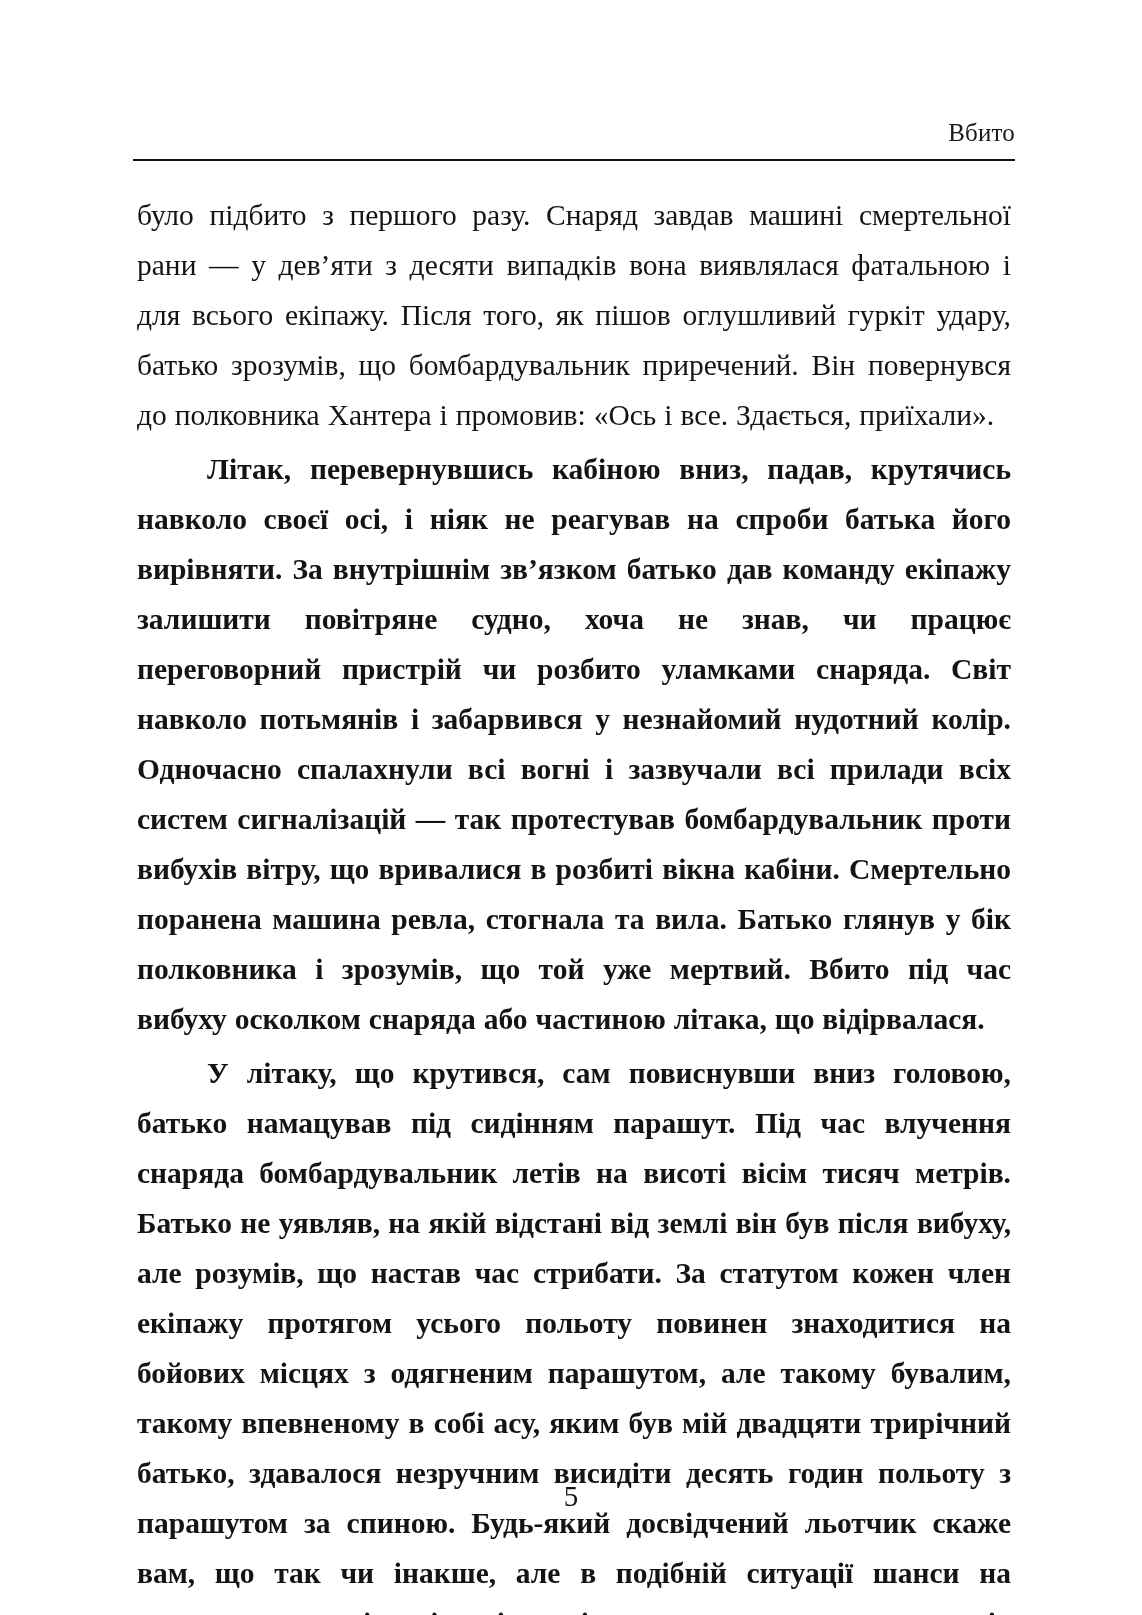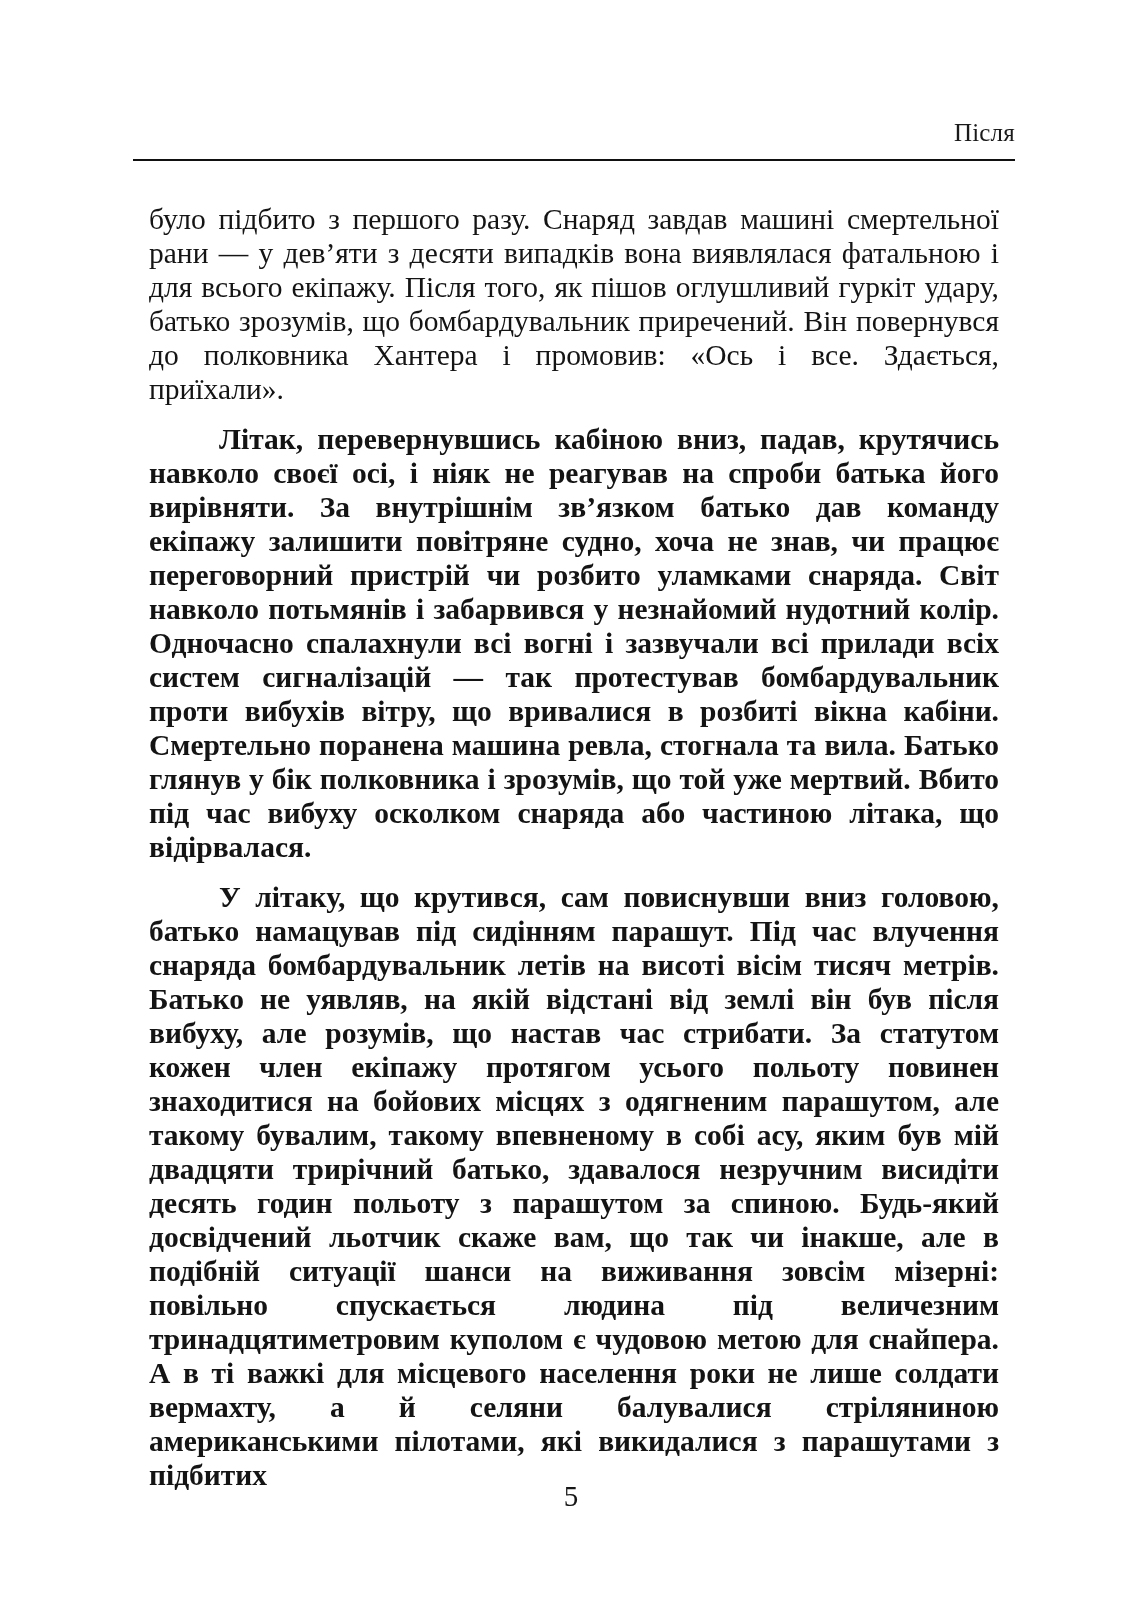--- a/index.html
+++ b/index.html
@@ -53,24 +53,24 @@
 
   
   .textblock {
     position: absolute;
     left: 133px;
     top: 186px;
     width: 882px;
   }
 
   .para {
-    margin: 16px;
+    margin: 4px;
     padding: 0;
     font-size: 29.5px;
-    line-height: 34px;
+    line-height: 50px;
     text-align: justify;
     text-align-last: left;
     text-justify: inter-word;
     word-spacing: 0.02em;
     hyphens: none;
     -webkit-hyphens: none;
   }
 
   .para.indent {
     text-indent: 70px;
@@ -87,21 +87,21 @@
     font-size: 29px;
     line-height: 36px;
     color: #161616;
   }
 </style>
 </head>
 <body>
 
 <div class="page">
 
-  <div class="running-head">Після</div>
+  <div class="running-head">Вбито</div>
 
   <div class="head-rule"></div>
 
   <div class="textblock">
     <p class="para">було підбито з першого разу. Снаряд завдав машині смертельної рани — у дев’яти з десяти випадків вона виявлялася фатальною і для всього екіпажу. Після того, як пішов оглушливий гуркіт удару, батько зрозумів, що бомбардувальник приречений. Він повернувся до полковника Хантера і промовив: «Ось і все. Здається, приїхали».</p>
     <p class="para indent">Літак, перевернувшись кабіною вниз, падав, крутячись навколо своєї осі, і ніяк не реагував на спроби батька його вирівняти. За внутрішнім зв’язком батько дав команду екіпажу залишити повітряне судно, хоча не знав, чи працює переговорний пристрій чи розбито уламками снаряда. Світ навколо потьмянів і забарвився у незнайомий нудотний колір. Одночасно спалахнули всі вогні і зазвучали всі прилади всіх систем сигналізацій — так протестував бомбардувальник проти вибухів вітру, що вривалися в розбиті вікна кабіни. Смертельно поранена машина ревла, стогнала та вила. Батько глянув у бік полковника і зрозумів, що той уже мертвий. Вбито під час вибуху осколком снаряда або частиною літака, що відірвалася.</p>
     <p class="para indent">У літаку, що крутився, сам повиснувши вниз головою, батько намацував під сидінням парашут. Під час влучення снаряда бомбардувальник летів на висоті вісім тисяч метрів. Батько не уявляв, на якій відстані від землі він був після вибуху, але розумів, що настав час стрибати. За статутом кожен член екіпажу протягом усього польоту повинен знаходитися на бойових місцях з одягненим парашутом, але такому бувалим, такому впевненому в собі асу, яким був мій двадцяти трирічний батько, здавалося незручним висидіти десять годин польоту з парашутом за спиною. Будь-який досвідчений льотчик скаже вам, що так чи інакше, але в подібній ситуації шанси на виживання зовсім мізерні: повільно спускається людина під величезним тринадцятиметровим куполом є чудовою метою для снайпера. А в ті важкі для місцевого населення роки не лише солдати вермахту, а й селяни балувалися стріляниною американськими пілотами, які викидалися з парашутами з підбитих</p>
   </div>
 
   <div class="folio">5</div>

